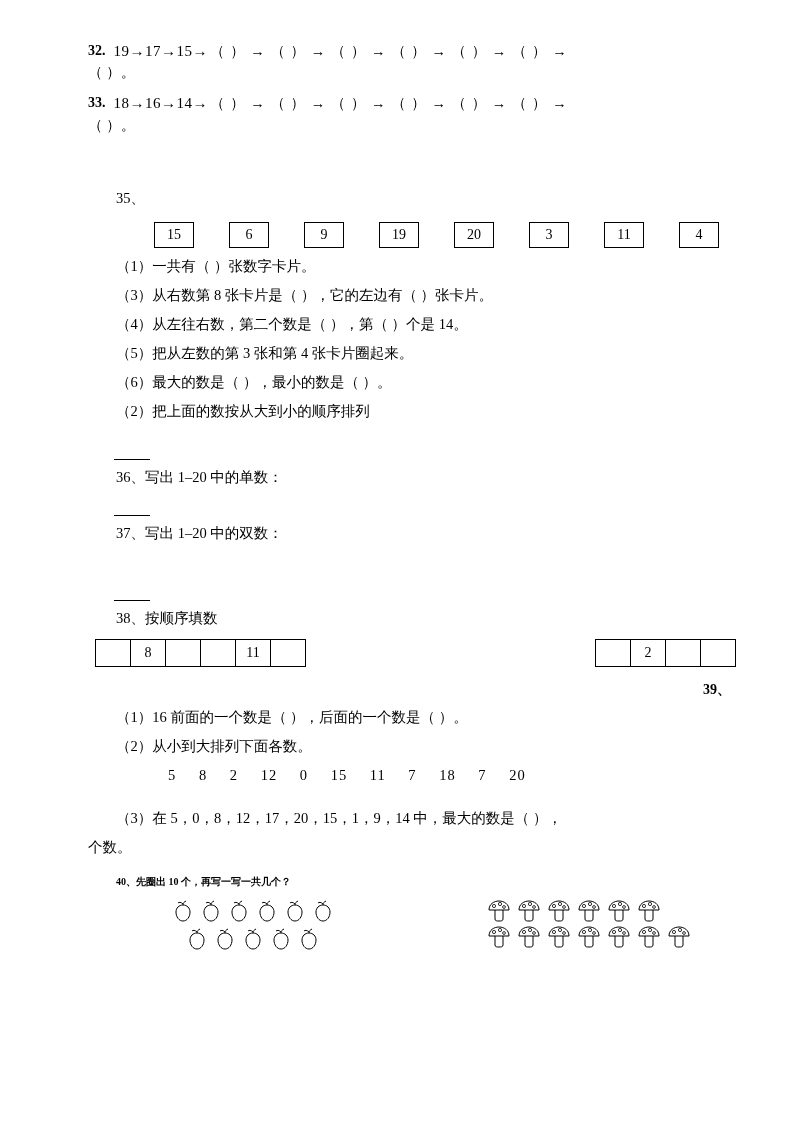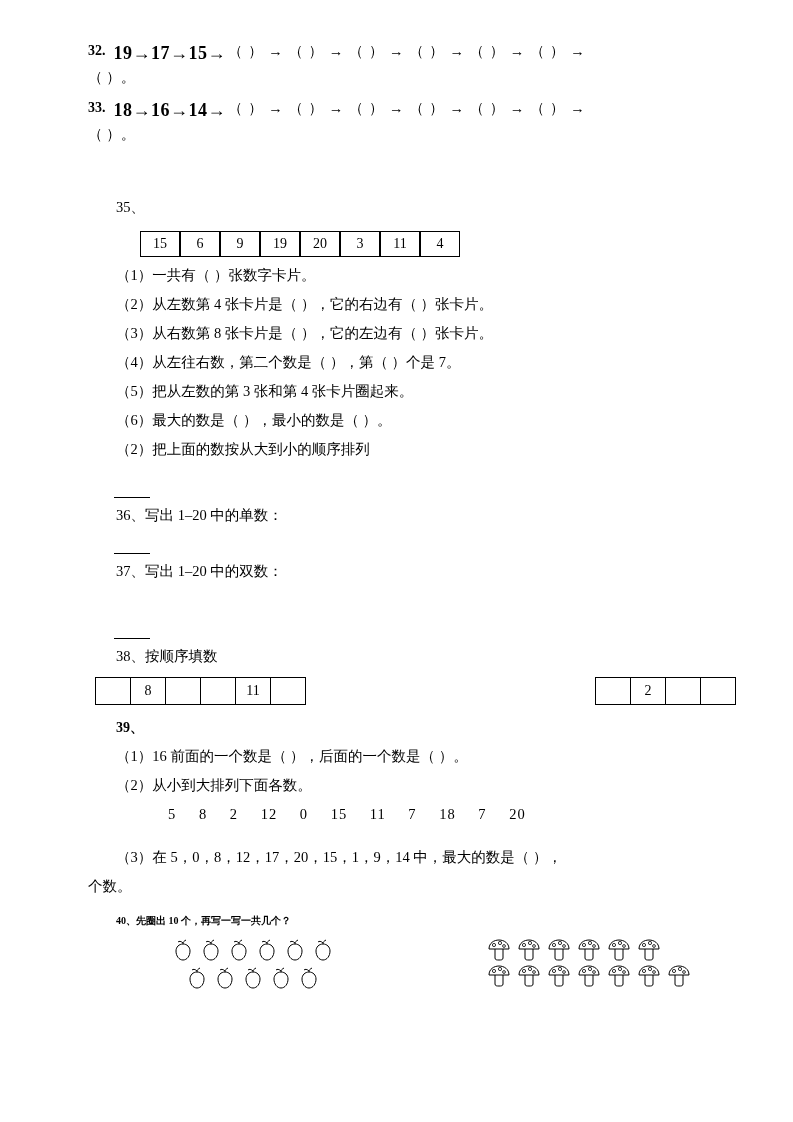--- a/index.html
+++ b/index.html
@@ -27,22 +27,22 @@
     font-size: 14.5px;
     line-height: 1.55;
   }
   .qnum-bold {
     font-weight: bold;
     font-size: 14px;
     margin-right: 8px;
     white-space: nowrap;
   }
   .seq-start {
-    font-weight: bold;
-    font-size: 18px;
+    font-weight: normal;
+    font-size: 15px;
     letter-spacing: 0.5px;
     white-space: nowrap;
     margin-right: 2px;
   }
   .blanks {
     font-size: 14.5px;
     letter-spacing: 0.5px;
     word-spacing: 1px;
   }
   .cont-line {
@@ -59,22 +59,22 @@
   }
   .indent {
     text-indent: 28px;
   }
   .qline {
     font-size: 14.5px;
     line-height: 2.0;
   }
   .cards {
     display: flex;
-    margin: 10px 0 4px 12px;
-    gap: 0;
+    margin: 10px 0 4px 26px;
+    gap: 35px;
     padding-left: 40px;
   }
   .card {
     width: 38px;
     height: 24px;
     border: 1px solid #000;
     font-size: 14px;
     display: flex;
     align-items: center;
     justify-content: center;
@@ -174,23 +174,22 @@
     <div class="card">6</div>
     <div class="card">9</div>
     <div class="card">19</div>
     <div class="card">20</div>
     <div class="card">3</div>
     <div class="card">11</div>
     <div class="card">4</div>
   </div>
 
   <div class="qline indent">（1）一共有（      ）张数字卡片。</div>
-  <div class="qline indent">（2）从左数第 4 张卡片是（        ），它的右边有（        ）张卡片。</div>
   <div class="qline indent">（3）从右数第 8 张卡片是（        ），它的左边有（        ）张卡片。</div>
-  <div class="qline indent">（4）从左往右数，第二个数是（        ），第（        ）个是 7。</div>
+  <div class="qline indent">（4）从左往右数，第二个数是（        ），第（        ）个是 14。</div>
   <div class="qline indent">（5）把从左数的第 3 张和第 4 张卡片圈起来。</div>
   <div class="qline indent">（6）最大的数是（        ），最小的数是（        ）。</div>
   <div class="qline indent">（2）把上面的数按从大到小的顺序排列</div>
 
   <div class="gap-m"></div>
 
   
   <div class="underline-short"></div>
   <div class="para indent">36、写出 1–20 中的单数：</div>
 
@@ -220,21 +219,21 @@
       <div class="cell"></div>
       <div class="cell">2</div>
       <div class="cell"></div>
       <div class="cell"></div>
     </div>
   </div>
 
   <div class="gap-s"></div>
 
   
-  <div class="para indent" style="font-weight:bold;font-size:14px;">39、</div>
+  <div class="para indent" style="font-weight:bold;font-size:14px;text-align:right;">39、</div>
   <div class="qline indent">（1）16 前面的一个数是（        ），后面的一个数是（        ）。</div>
   <div class="qline indent">（2）从小到大排列下面各数。</div>
   <div class="numbers-row">5    8    2    12    0    15     11    7     18      7    20</div>
 
   <div class="gap-m"></div>
 
   <div class="qline indent">（3）在 5，0，8，12，17，20，15，1，9，14 中，最大的数是（        ），</div>
   <div class="qline">个数。</div>
 
   <div class="gap-s"></div>

